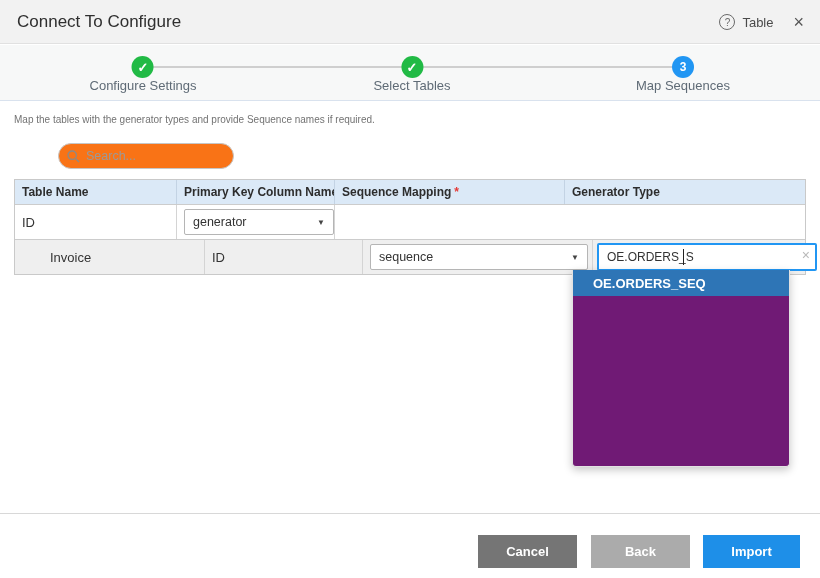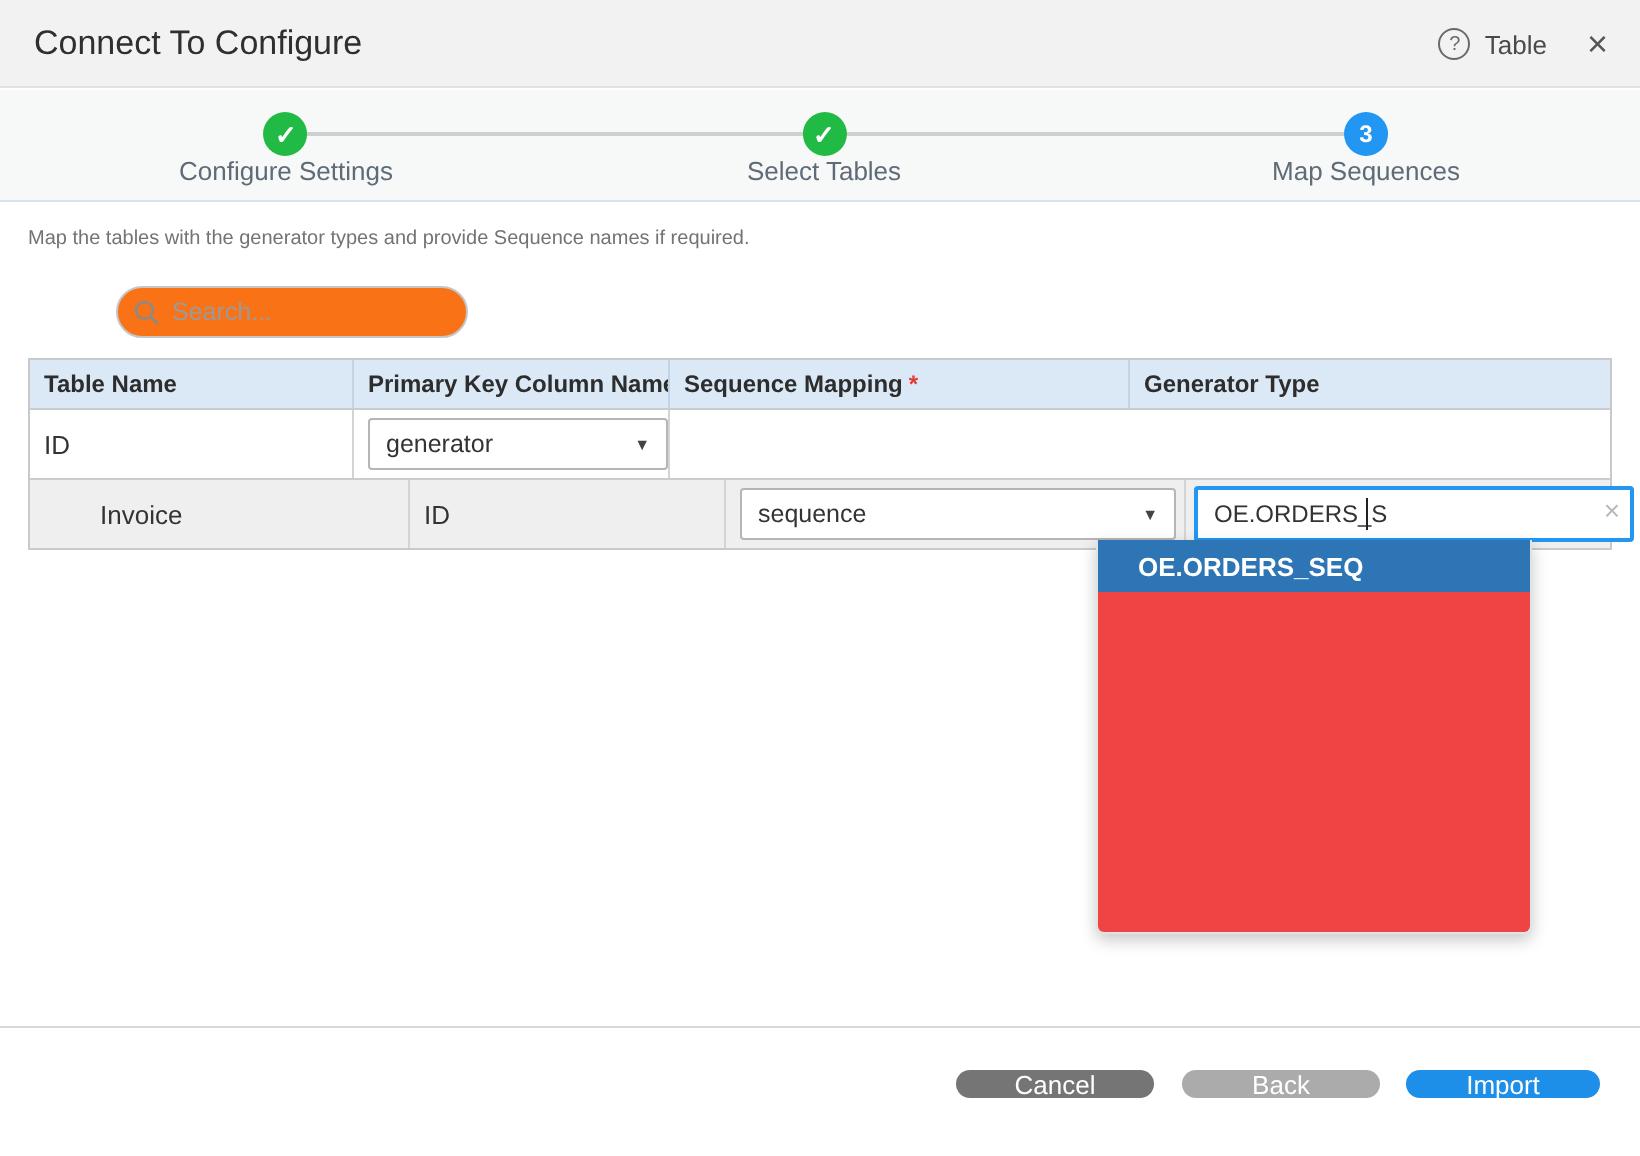--- a/index.html
+++ b/index.html
@@ -63,31 +63,31 @@
   .select-box .sel-arrow { font-size:8px; color:#444; }
 
   .seq-wrap { position:relative; width:220px; height:28px; margin-left:-3px; }
   .seq-wrap input { width:220px; height:28px; border:2px solid #2196f3; border-radius:2px;
     padding:0 24px 0 8px; font-size:12px; color:#333; outline:none;
     font-family:"Liberation Sans", sans-serif; background:#fff; }
   .seq-caret { position:absolute; left:86px; top:6px; width:1px; height:16px; background:#222; }
   .seq-clear { position:absolute; right:7px; top:5px; font-size:14px; color:#b9b9b9; cursor:pointer; line-height:1; }
 
   
-  .ac-panel { position:absolute; left:548px; top:270px; width:218px; height:197px;
-    background:#ef4444; border:1px solid #e2e2e2; border-top:none;
+  .ac-panel { position:absolute; left:572px; top:270px; width:218px; height:197px;
+    background:#701a75; border:1px solid #e2e2e2; border-top:none;
     border-radius:0 0 4px 4px; box-shadow:0 3px 8px rgba(0,0,0,0.22); z-index:5; }
   .ac-option { height:26px; display:flex; align-items:center; padding-left:20px;
     font-size:13px; cursor:pointer; }
   .ac-option.highlight { background:#2e75b6; color:#fff; font-weight:bold; }
 
   
   .footer-divider { position:absolute; top:513px; left:0; width:820px; height:1px; background:#d8d8d8; }
-  .btn { position:absolute; top:535px; height:14px; border:none; border-radius:10px;
-    color:#ffffff; font-size:13px; font-weight:normal; font-family:"Liberation Sans", sans-serif;
+  .btn { position:absolute; top:535px; height:33px; border:none; border-radius:0;
+    color:#ffffff; font-size:13px; font-weight:bold; font-family:"Liberation Sans", sans-serif;
     cursor:pointer; }
   .btn-cancel { left:478px; width:99px; background:#757575; }
   .btn-back   { left:591px; width:99px; background:#ababab; }
   .btn-import { left:703px; width:97px; background:#1e8fe8; }
 </style>
 </head>
 <body>
 
 <div class="dialog">
 

